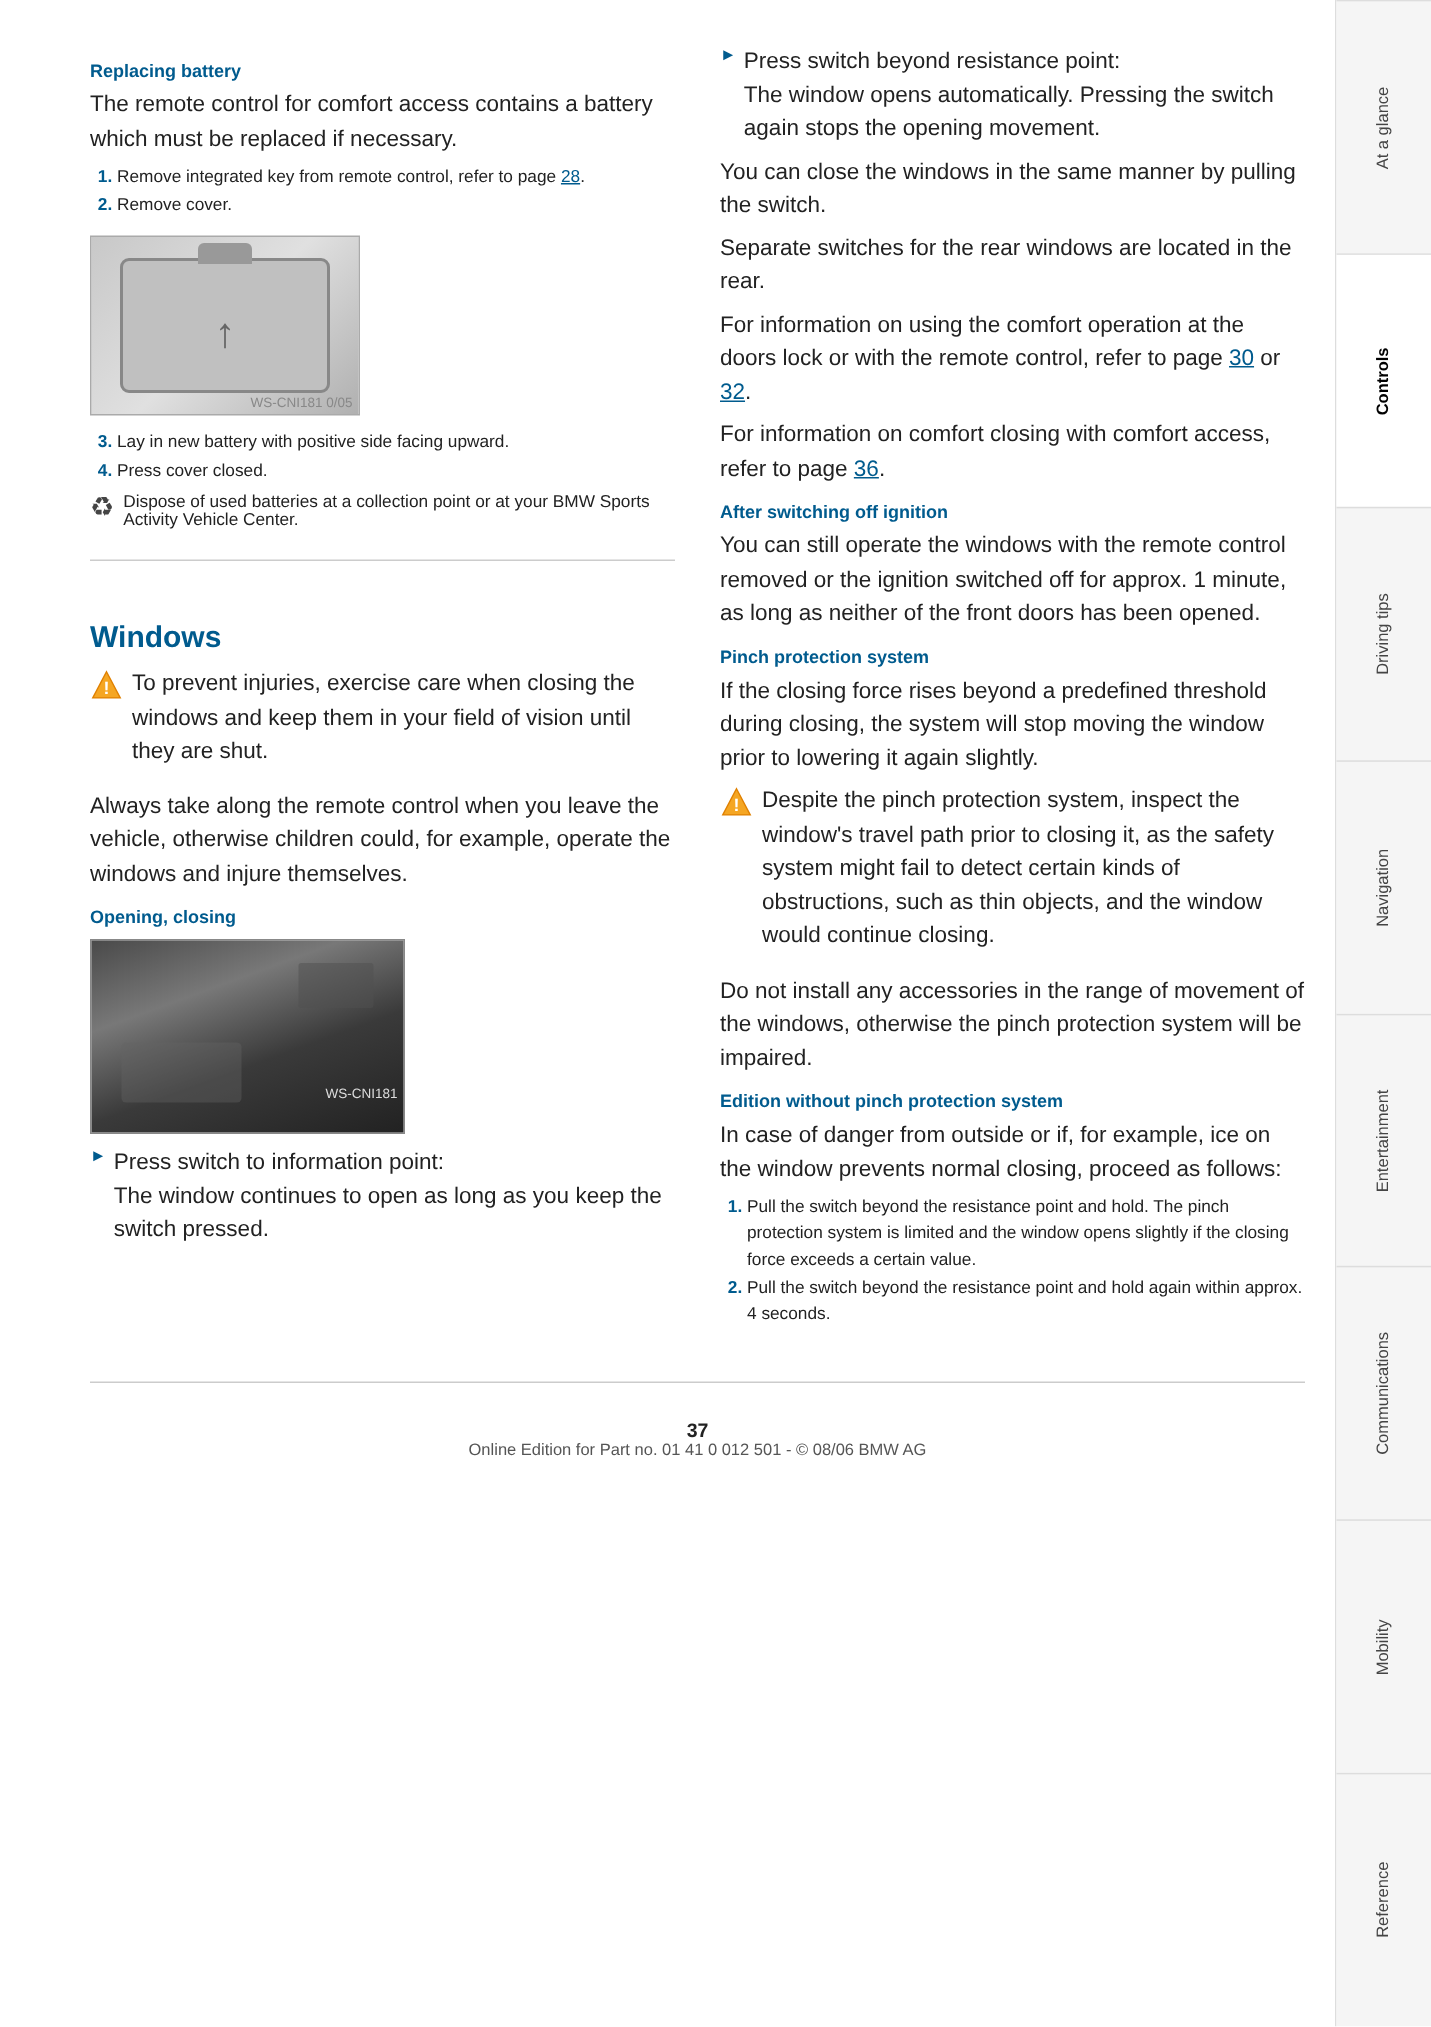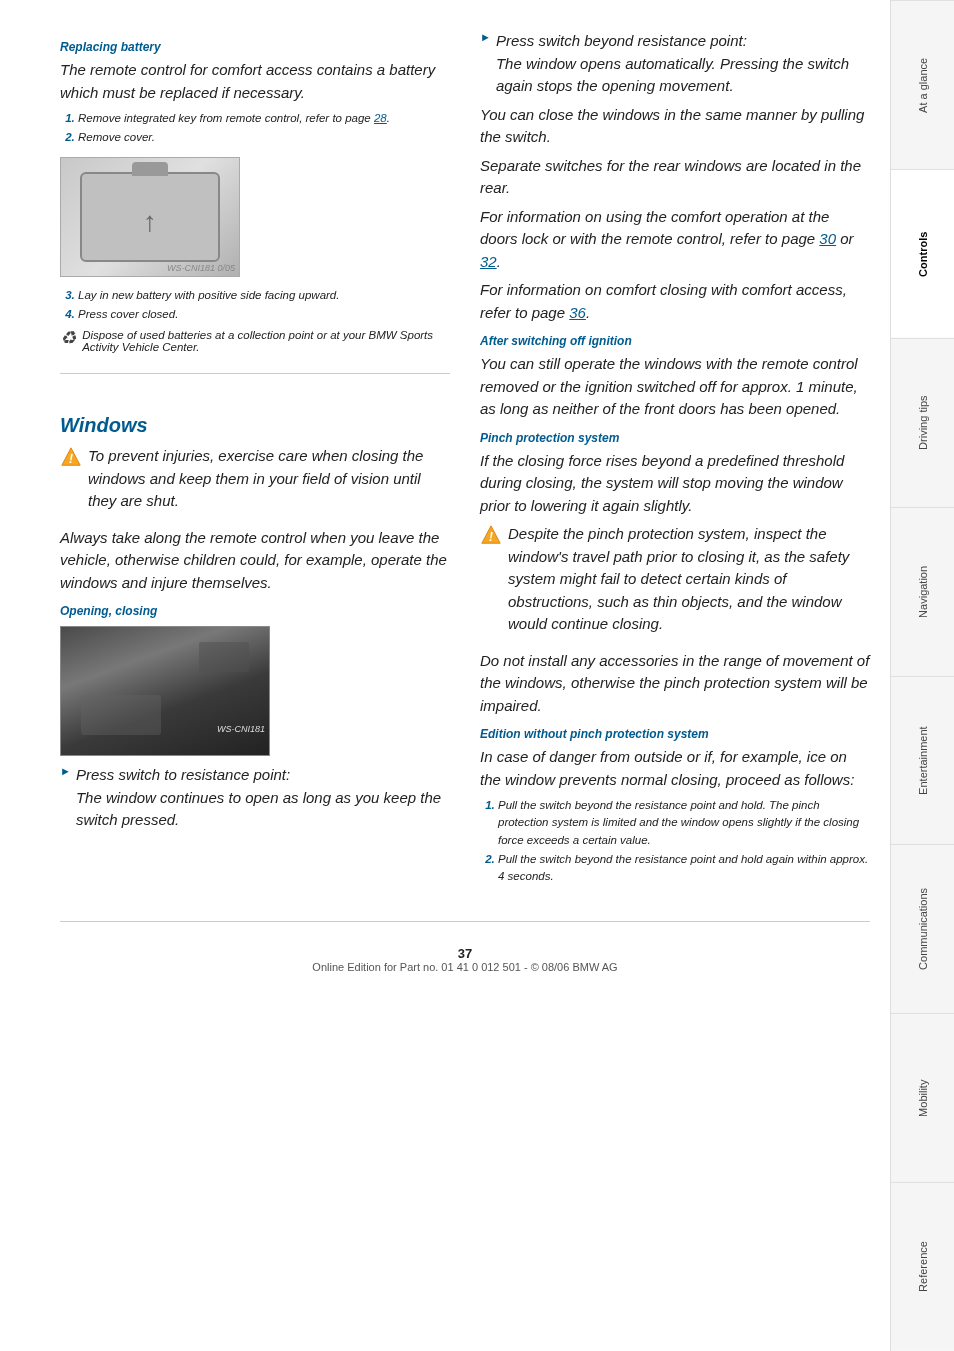--- a/index.html
+++ b/index.html
@@ -41,21 +41,20 @@
     }
     .sidebar-tab.active {
       background: #fff;
       font-weight: bold;
       color: #000;
     }
     .two-col {
       display: grid;
       grid-template-columns: 1fr 1fr;
       gap: 0 30px;
-      font-style: italic;
     }
     .col-left {}
     .col-right {}
     h3.subsection-title {
       color: #005b8e;
       font-size: 12px;
       font-weight: bold;
       margin-bottom: 5px;
       margin-top: 10px;
     }
@@ -263,21 +262,21 @@
         <div class="car-img">
           <div style="position:absolute;inset:0;background:linear-gradient(160deg,#4a4a4a 0%,#787878 30%,#3a3a3a 60%,#222 100%);"></div>
           <div style="position:absolute;bottom:20px;left:20px;width:80px;height:40px;background:rgba(100,100,100,0.4);border-radius:3px;"></div>
           <div style="position:absolute;top:15px;right:20px;width:50px;height:30px;background:rgba(80,80,80,0.5);border-radius:2px;"></div>
           <span class="car-img-ref">WS-CNI181</span>
         </div>
 
         <div class="arrow-bullet">
           <span class="arrow">►</span>
           <p>
-            <span>Press switch to resistance point:</span><br>
+            <span>Press switch to information point:</span><br>
             <span>The window continues to open as long as you keep the switch pressed.</span>
           </p>
         </div>
       </div>
     </div>
 
     <div class="col-right">
 
       <div class="arrow-bullet">
         <span class="arrow">►</span>

